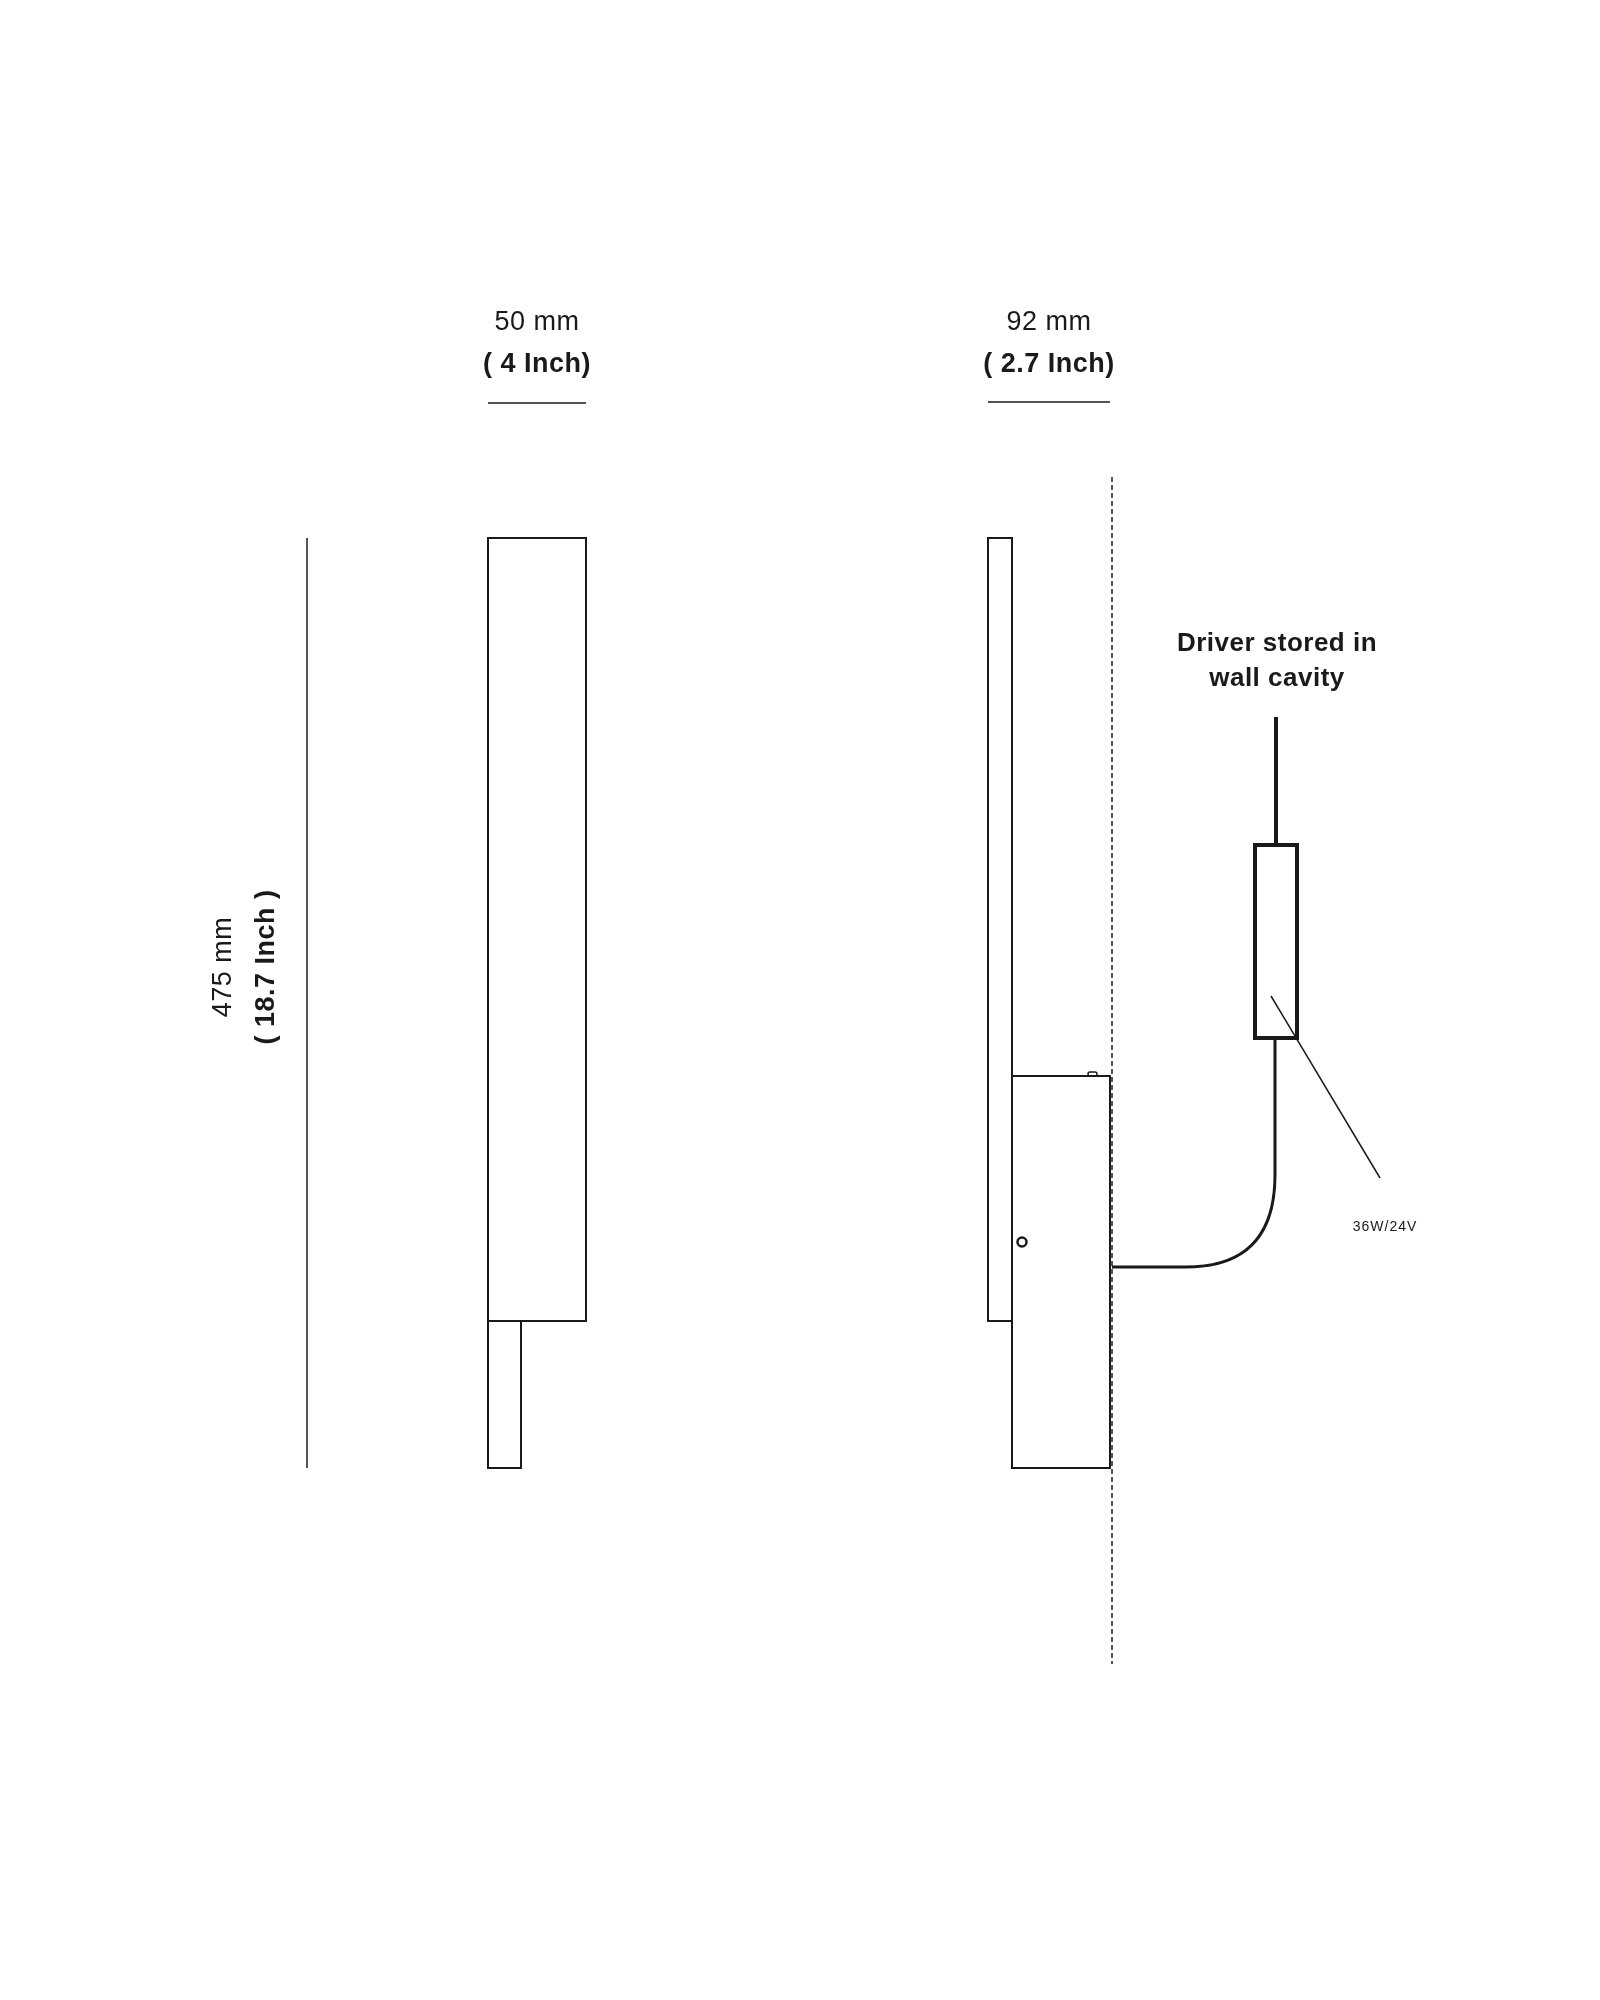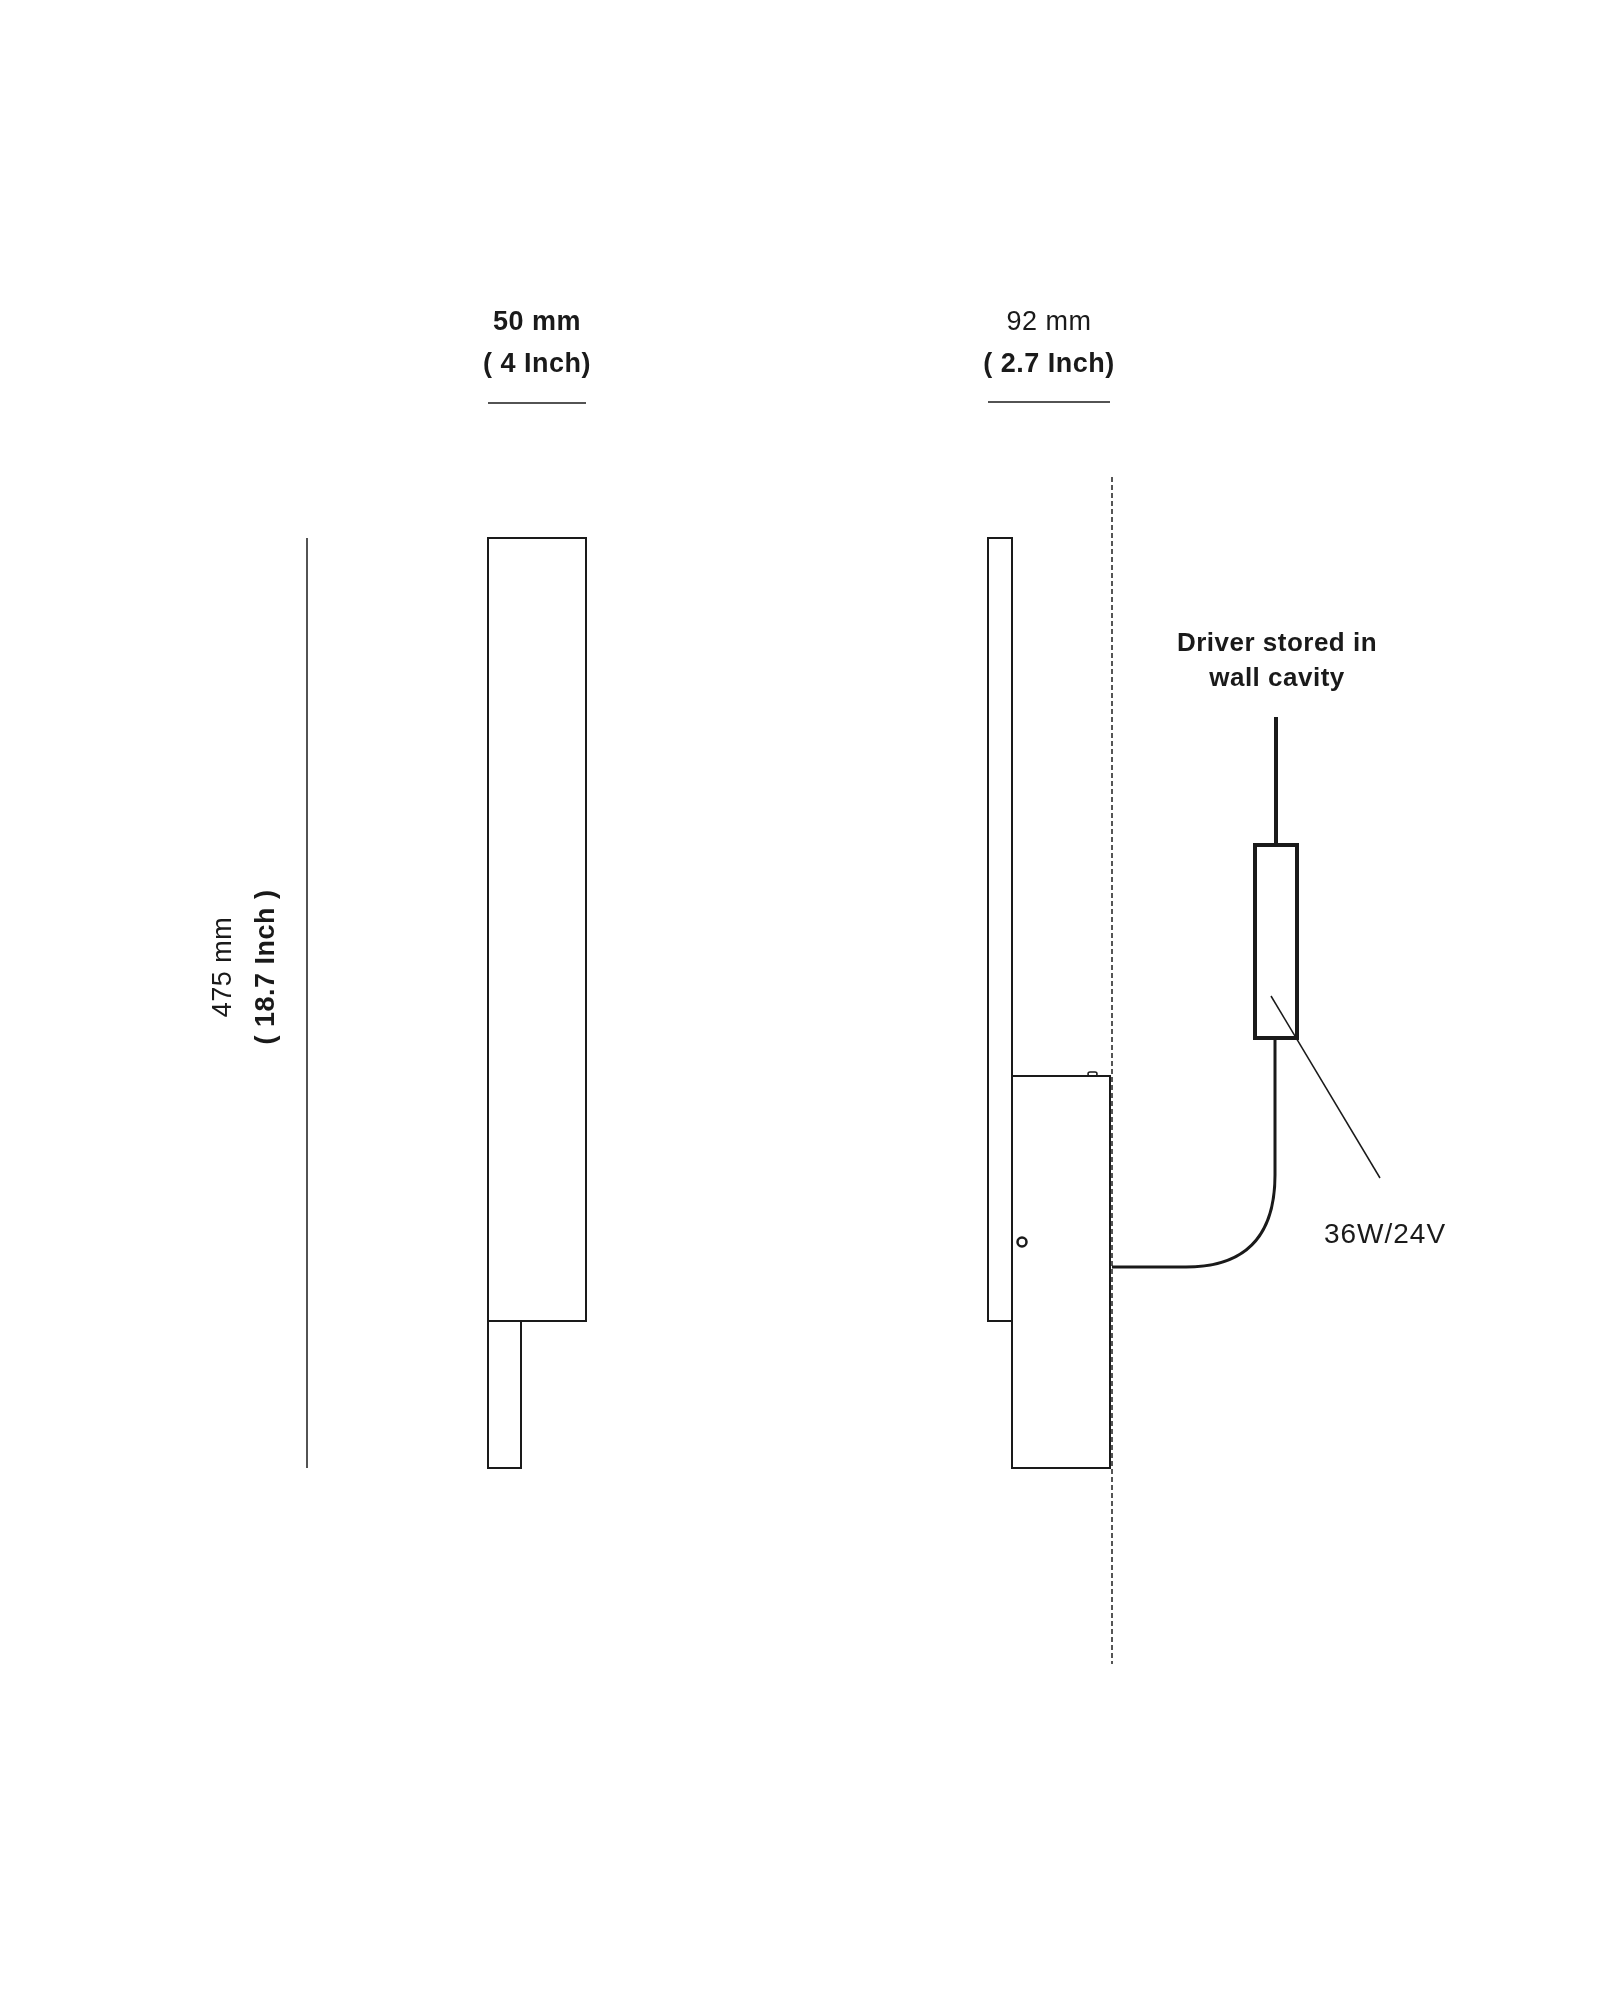--- a/index.html
+++ b/index.html
@@ -3,21 +3,21 @@
 <meta charset="utf-8">
 <style>
   html, body { margin: 0; padding: 0; background: #ffffff; }
   body { width: 1600px; height: 2000px; position: relative; overflow: hidden;
          font-family: "Liberation Sans", "DejaVu Sans", sans-serif; color: #1a1a1a; }
   #drawing { position: absolute; left: 0; top: 0; }
   .lbl { position: absolute; text-align: center; white-space: nowrap; }
   .dim-mm { font-size: 27px; letter-spacing: 0.5px; }
   .dim-in { font-size: 27px; font-weight: bold; letter-spacing: 0.5px; }
   .note { font-size: 26px; line-height: 35px; letter-spacing: 0.5px; font-weight: bold; }
-  .spec { font-size: 28px; letter-spacing: 1px; }
+  .spec { font-size: 14px; letter-spacing: 1px; }
   .vert { position: absolute; transform: rotate(-90deg); transform-origin: center center; text-align: center; white-space: nowrap; }
 </style>
 </head>
 <body>
 
 <svg id="drawing" width="1600" height="2000" viewBox="0 0 1600 2000" xmlns="http://www.w3.org/2000/svg">
 
   <line x1="307" y1="538" x2="307" y2="1468" stroke="#1a1a1a" stroke-width="1.5"></line>
 
   <line x1="488" y1="403" x2="586" y2="403" stroke="#1a1a1a" stroke-width="1.5"></line>
@@ -40,21 +40,21 @@
 
   <path d="M1112 1267 L1186 1267 Q1275 1267 1275 1175 L1275 1038" fill="none" stroke="#1a1a1a" stroke-width="3"></path>
 
   <rect x="1255" y="845" width="42" height="193" fill="none" stroke="#1a1a1a" stroke-width="4"></rect>
 
   <line x1="1276" y1="717" x2="1276" y2="845" stroke="#1a1a1a" stroke-width="4"></line>
 
   <line x1="1271" y1="996" x2="1380" y2="1178" stroke="#1a1a1a" stroke-width="1.5"></line>
 </svg>
 
-<div class="lbl dim-mm" style="left:437px; top:306px; width:200px;font-weight:bold;">50 mm</div>
+<div class="lbl dim-mm" style="left:437px; top:306px; width:200px;">50 mm</div>
 <div class="lbl dim-in" style="left:437px; top:348px; width:200px;">( 4 Inch)</div>
 
 <div class="lbl dim-mm" style="left:949px; top:306px; width:200px;">92 mm</div>
 <div class="lbl dim-in" style="left:949px; top:348px; width:200px;">( 2.7 Inch)</div>
 
 <div class="vert dim-mm" style="left:122px; top:951px; width:200px; height:32px; line-height:32px;">475 mm</div>
 <div class="vert dim-in" style="left:165px; top:951px; width:200px; height:32px; line-height:32px;">( 18.7 Inch )</div>
 
 <div class="lbl note" style="left:1127px; top:625px; width:300px;">Driver stored in</div>
 <div class="lbl note" style="left:1127px; top:660px; width:300px;">wall cavity</div>

